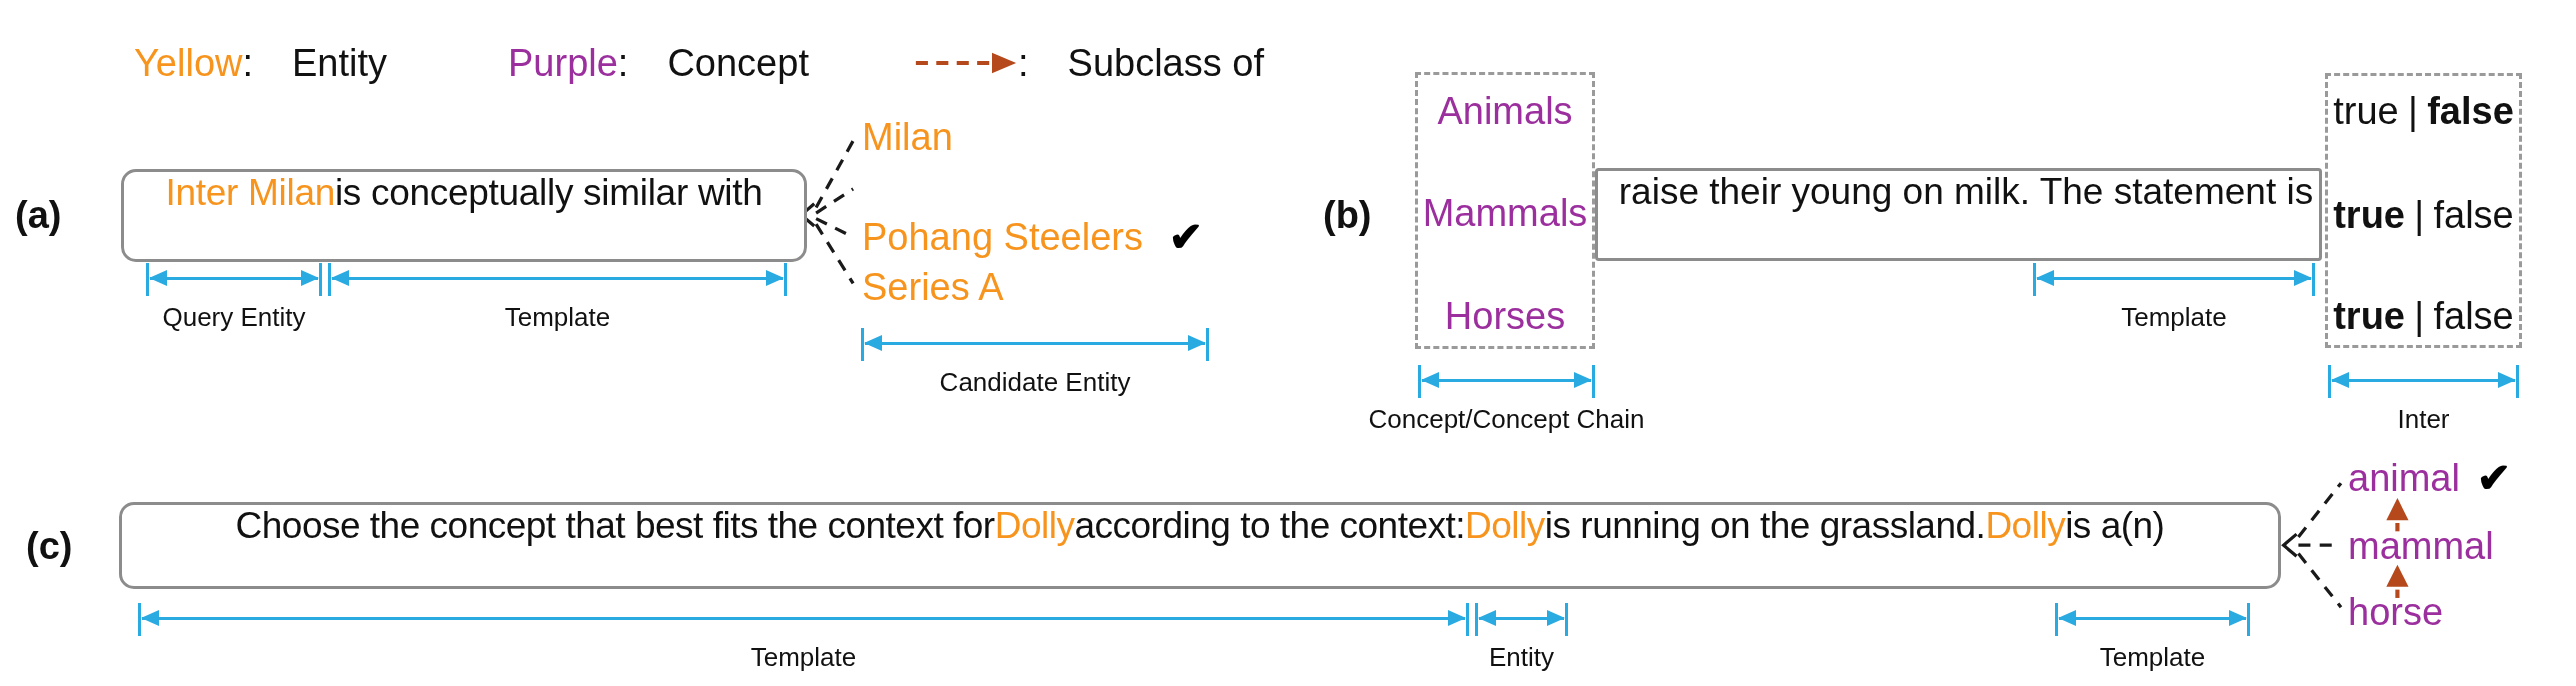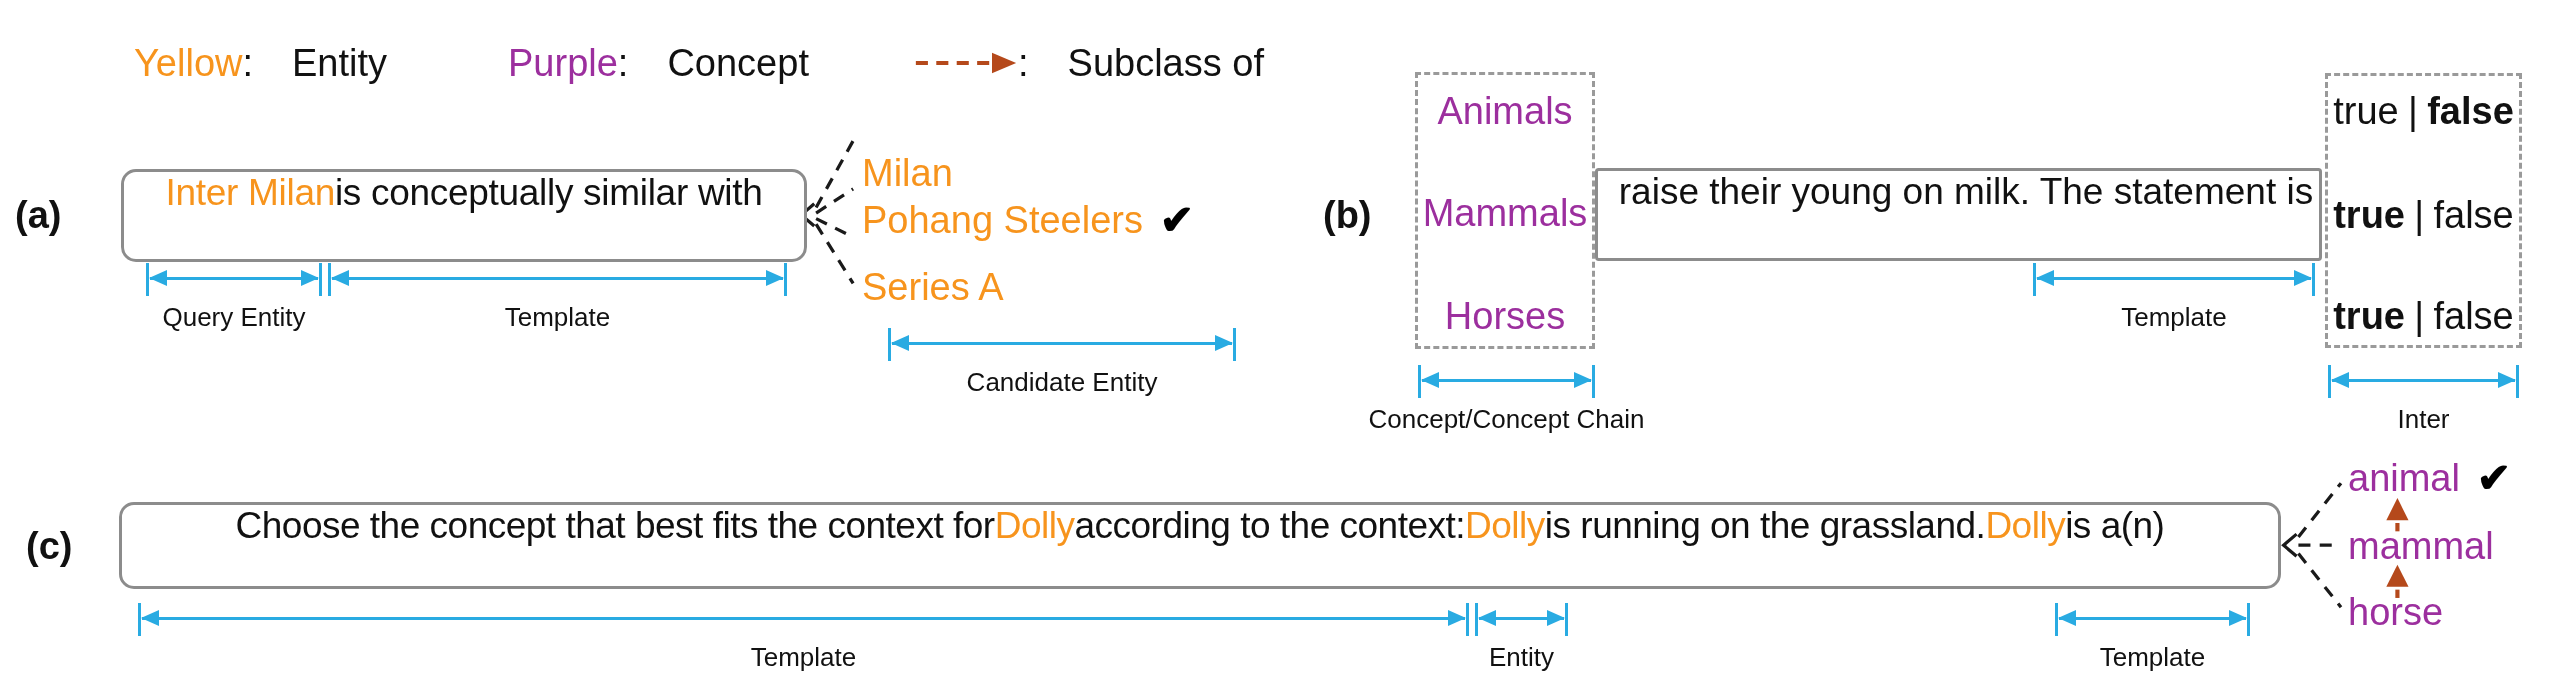--- a/index.html
+++ b/index.html
@@ -145,32 +145,32 @@
     <div class="mline"></div>
     <div class="mlabel">Query Entity</div>
   </div>
   <div class="measure" style="left:328px;top:263px;width:459px;">
     <div class="tick l"></div>
       <div class="tick r"></div>
     <div class="mline"></div>
     <div class="mlabel">Template</div>
   </div>
 
-  <div class="option-row" style="left:862px;top:112px;height:50px;margin-top:36px;">
+  <div class="option-row" style="left:862px;top:112px;height:50px;">
     <span class="entity-text">Milan</span>
   </div>
-  <div class="option-row" style="left:862px;top:195px;height:50px;">
+  <div class="option-row" style="left:862px;top:212px;height:50px;gap:9px;">
     <span class="entity-text">Pohang Steelers</span>
     <span class="check">✔</span>
   </div>
   <div class="option-row" style="left:862px;top:262px;height:50px;">
     <span class="entity-text">Series A</span>
   </div>
 
-  <div class="measure" style="left:861px;top:328px;width:348px;margin-left:27px;">
+  <div class="measure" style="left:861px;top:328px;width:348px;">
     <div class="tick l"></div>
       <div class="tick r"></div>
     <div class="mline"></div>
     <div class="mlabel">Candidate Entity</div>
   </div>
 
   <div class="panel-label" style="left:1323px;top:194px;">(b)</div>
 
   <div class="dashed-box" style="left:1415px;top:72px;width:180px;height:277px;"></div>
   <div class="chain-word" style="left:1415px;top:90px;">Animals</div>

